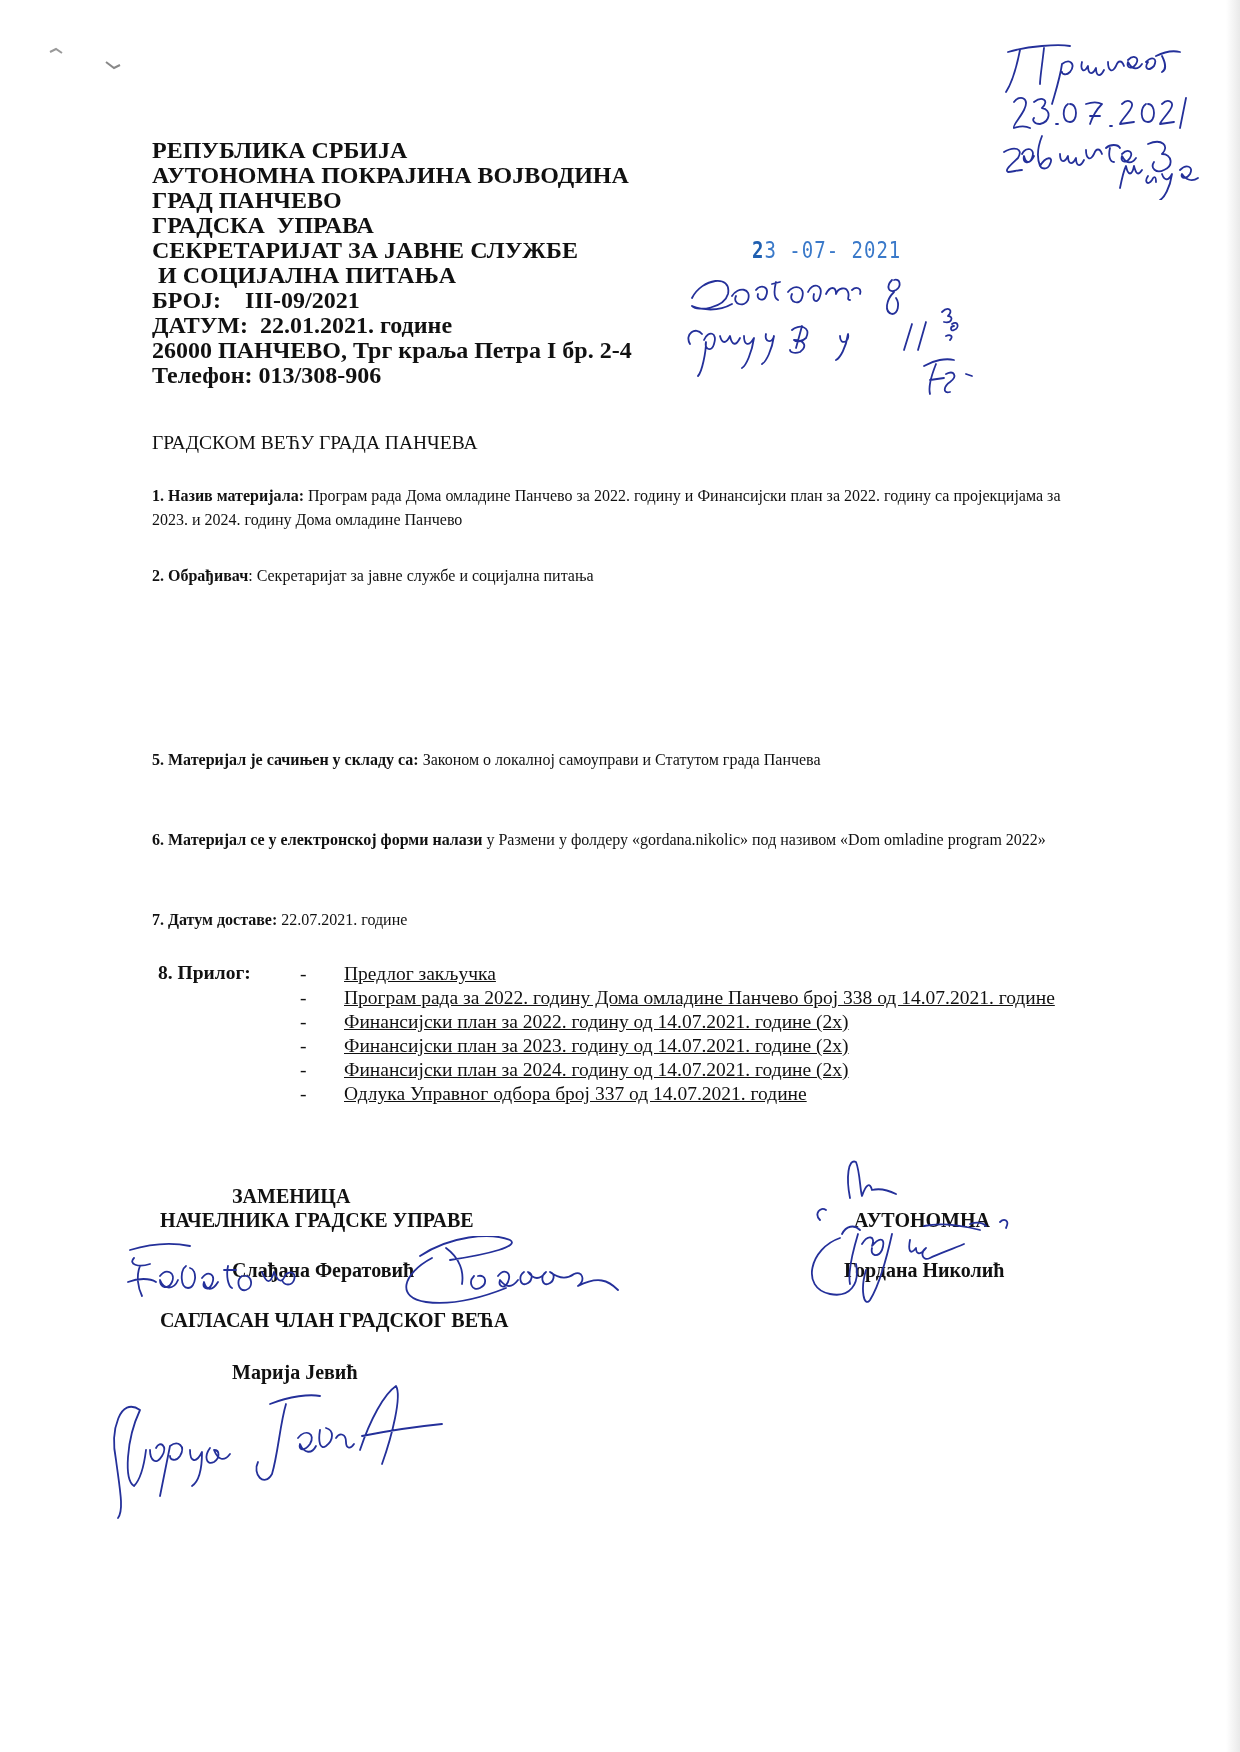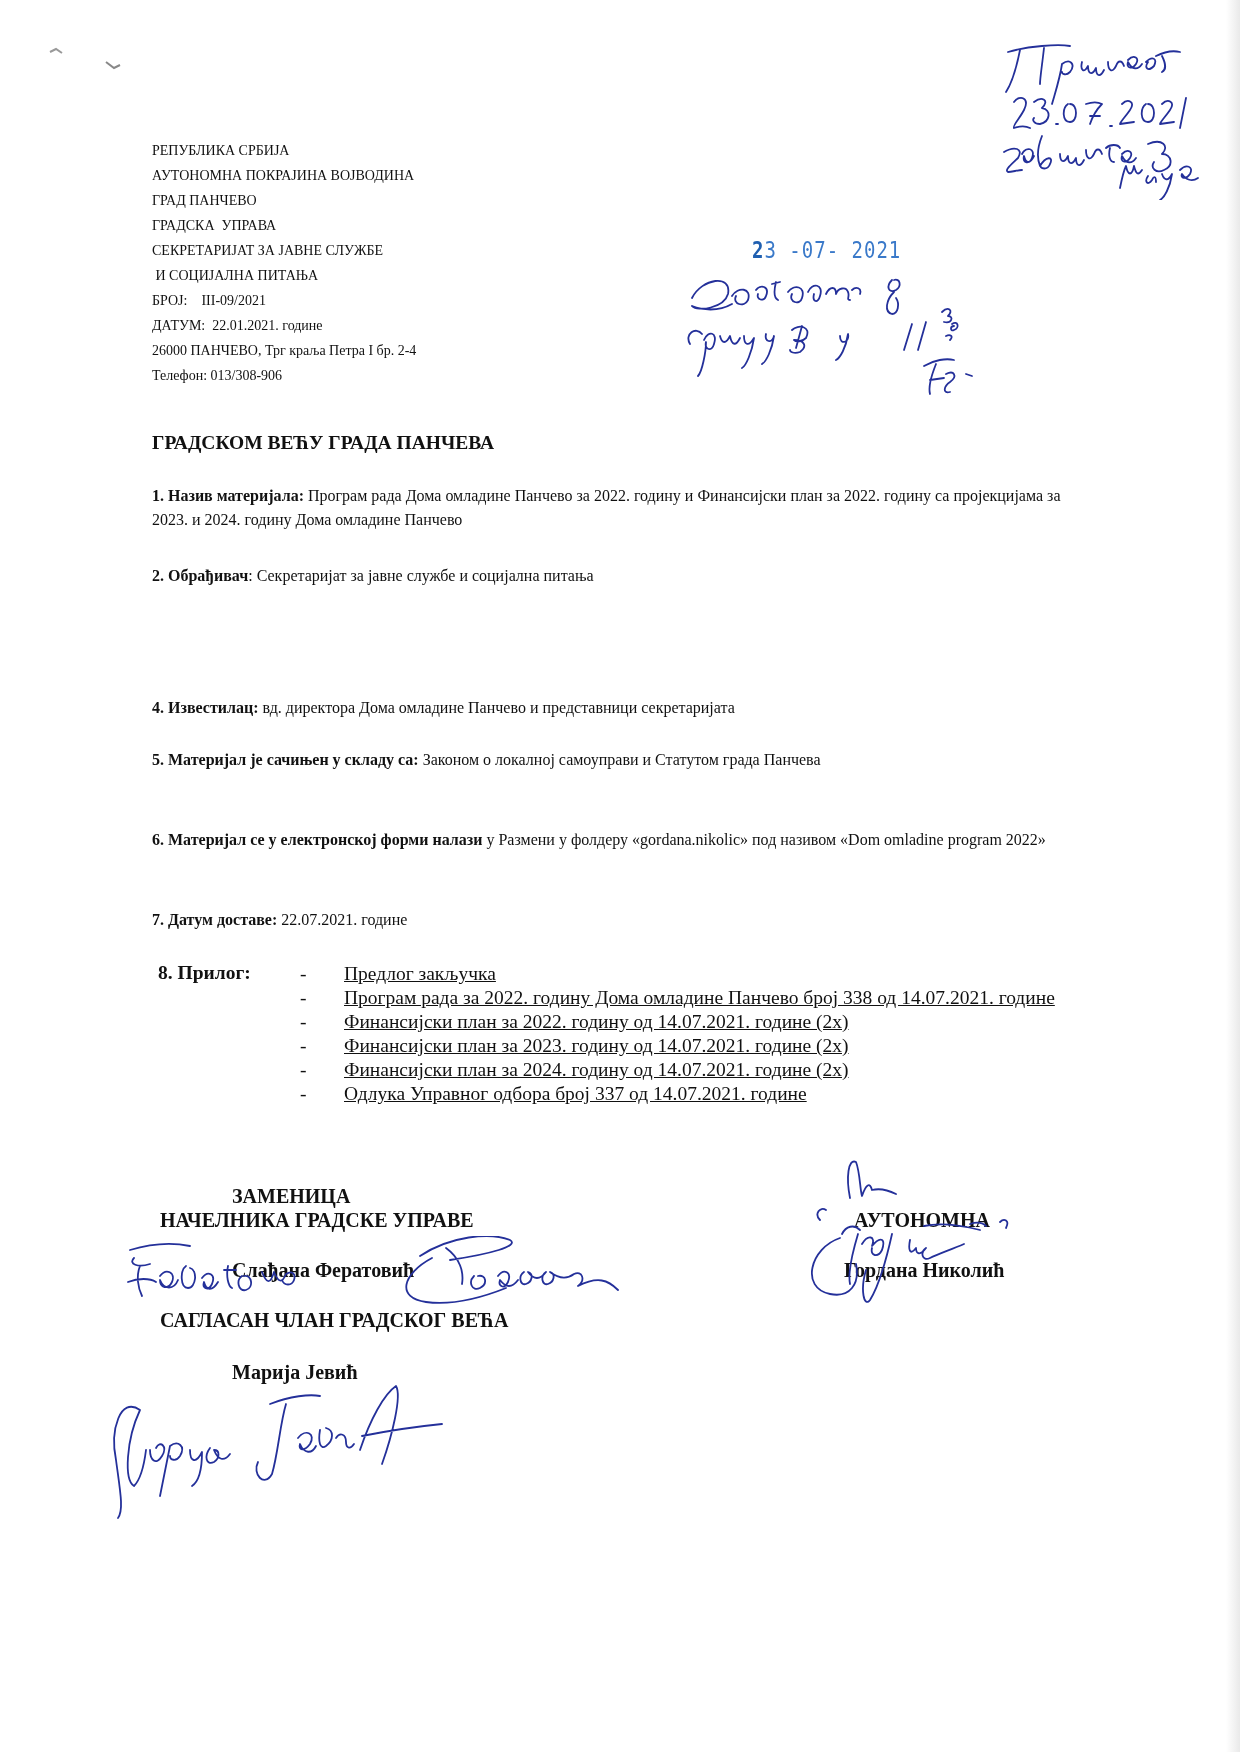--- a/index.html
+++ b/index.html
@@ -1,23 +1,23 @@
 <!DOCTYPE html>
 <html><head>
 <meta charset="utf-8">
 <style>
   html, body { margin: 0; padding: 0; background: #ffffff; }
   body { width: 1240px; height: 1752px; position: relative; overflow: hidden;
          font-family: "Liberation Serif", "DejaVu Serif", serif; color: #111; }
   .page { position: absolute; inset: 0; background: #fff; }
   .edge { position: absolute; right: 0; top: 0; width: 14px; height: 1752px;
           background: linear-gradient(to right, #fff, #f2f2f2 60%, #e9e9e9); }
-  .hdr { position: absolute; left: 152px; top: 138px; font-weight: normal; font-size: 14px; line-height: 25px; }
+  .hdr { position: absolute; left: 152px; top: 138px; font-weight: bold; font-size: 24px; line-height: 25px; }
   .hdr div { white-space: pre; }
-  .to { position: absolute; left: 152px; top: 432px; font-weight: bold; font-size: 19.5px; }
+  .to { position: absolute; left: 152px; top: 432px; font-weight: normal; font-size: 19.5px; }
   .item { position: absolute; left: 152px; width: 930px; font-size: 16px; line-height: 24px; }
   .item b { font-weight: bold; }
   .att-label { position: absolute; left: 158px; top: 962px; font-weight: bold; font-size: 19.5px; }
   .att { position: absolute; left: 300px; top: 962px; width: 792px; font-size: 19.5px; line-height: 24px; }
   .att-row { display: flex; }
   .att-row .dash { width: 44px; flex: none; }
   .att-row .txt { flex: 1; text-align: justify; text-align-last: left; text-decoration: underline; }
   .sig { position: absolute; font-weight: bold; font-size: 20px; line-height: 25px; white-space: pre; }
   .stamp { position: absolute; left: 752px; top: 238px; color: #3a79c9; font-family: "DejaVu Sans Mono", monospace;
            font-size: 19px; letter-spacing: 1px; transform: scaleY(1.25); }
@@ -71,23 +71,20 @@
   </svg>
 
   <div class="to">ГРАДСКОМ ВЕЋУ ГРАДА ПАНЧЕВА</div>
 
   <div class="item" style="top:484px">
     <b>1. Назив материјала:</b><span> Програм рада  Дома омладине Панчево за 2022. годину и Финансијски план  за 2022. годину са пројекцијама за 2023. и 2024. годину Дома омладине Панчево</span>
   </div>
   <div class="item" style="top:564px">
     <b>2. Обрађивач</b><span>: Секретаријат за јавне службе и социјална питања</span>
   </div>
-  <div class="item" style="top:696px">
-    <b>4. Известилац:</b><span>  вд. директора Дома омладине Панчево  и представници секретаријата</span>
-  </div>
   <div class="item" style="top:748px">
     <b>5. Материјал је сачињен у складу са:</b><span> Законом о локалној самоуправи и Статутом града Панчева</span>
   </div>
   <div class="item" style="top:828px">
     <b>6. Материјал се у електронској форми налази</b><span> у Размени у фолдеру «gordana.nikolic» под називом «Dom omladine program 2022»</span>
   </div>
   <div class="item" style="top:908px">
     <b>7. Датум доставе:</b><span> 22.07.2021. године</span>
   </div>
 

